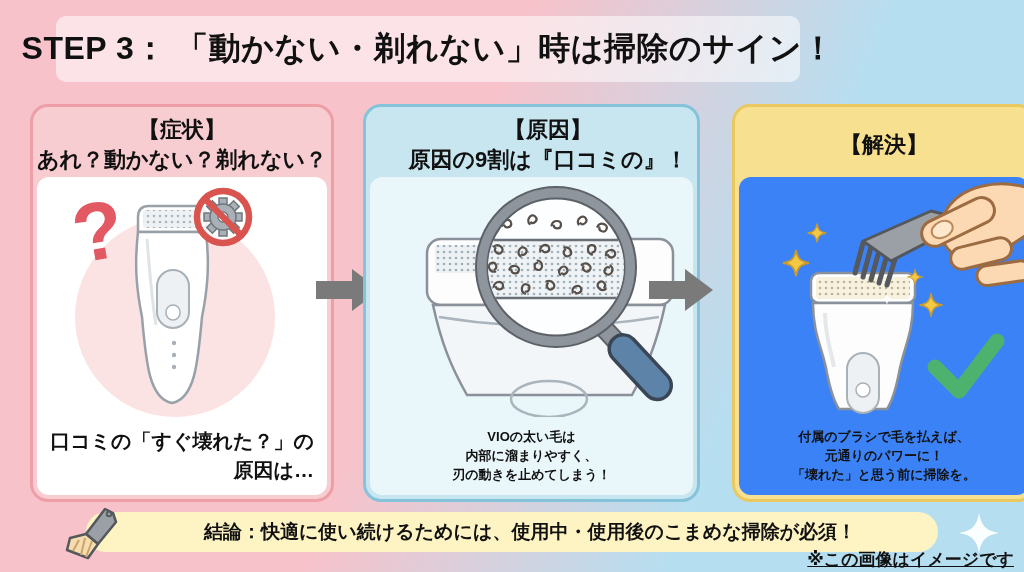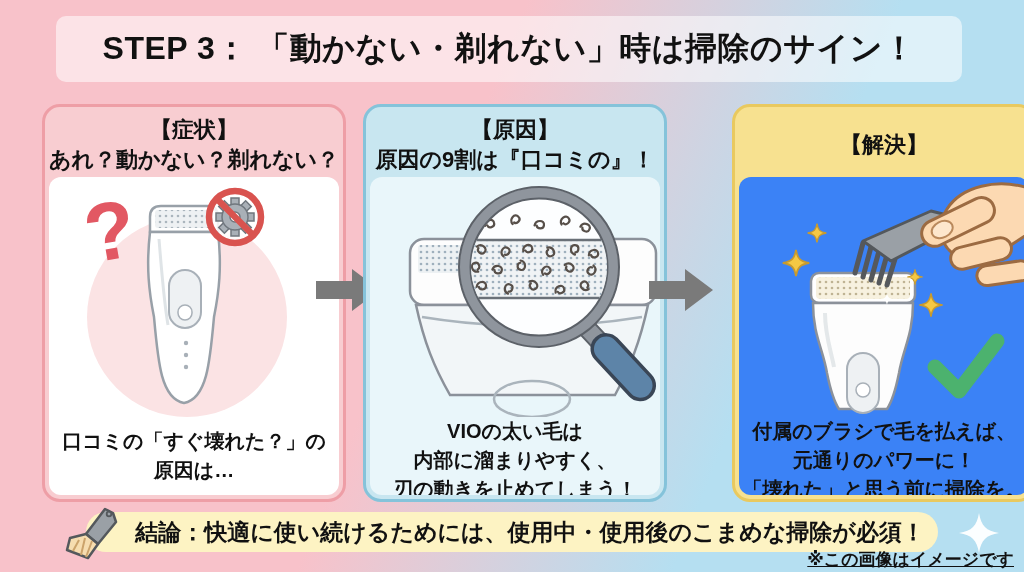--- a/index.html
+++ b/index.html
@@ -1,47 +1,47 @@
 <!DOCTYPE html>
 <html><head>
 <meta charset="utf-8">
 <style>
   html,body{margin:0;padding:0;}
   body{width:1024px;height:572px;font-family:"Liberation Sans","DejaVu Sans",sans-serif;}
   .page{position:relative;width:1024px;height:572px;overflow:hidden;
         background:linear-gradient(112deg,#f8c2ca 42%,#b5dff1 72%);}
   
-  .title-bar{position:absolute;left:56px;top:16px;width:906px;height:66px;
+  .title-bar{position:absolute;left:56px;top:16px;width:744px;height:66px;
              background:rgba(255,255,255,0.55);border-radius:10px;
              display:flex;align-items:center;justify-content:center;}
   .title-bar h1{margin:0;font-size:32px;font-weight:bold;color:#111;letter-spacing:.5px;white-space:nowrap;}
   
   .panel{position:absolute;top:104px;width:298px;height:392px;border-radius:18px;border:3px solid;}
-  .panel--symptom {left:42px; border-color:#ee9ea6;background:#f8cdd1;}
-  .panel--cause   {left:363px;border-color:#85c3da;background:#c8e6f0;}
+  .panel--symptom {left:30px; border-color:#ee9ea6;background:#f8cdd1;}
+  .panel--cause   {left:363px;border-color:#85c3da;background:#c8e6f0;padding-left:33px;}
   .panel--solution{left:732px;border-color:#e9c95f;background:#f7e190;}
   .panel-header{height:64px;display:flex;flex-direction:column;align-items:center;justify-content:center;
                 padding-top:6px;line-height:1.35;}
   .panel-tag,.panel-headline{font-weight:bold;color:#111;font-size:22px;white-space:nowrap;}
   .panel-body{position:absolute;left:4px;right:4px;top:70px;bottom:4px;border-radius:12px;
               display:flex;flex-direction:column;align-items:center;overflow:hidden;}
   .panel--symptom  .panel-body{background:#ffffff;}
   .panel--cause    .panel-body{background:#e9f6fa;}
   .panel--solution .panel-body{background:#3b82f6;}
   .panel-illu{flex:0 0 auto;display:block;}
   .panel-caption{margin:auto 0 10px 0;font-weight:bold;color:#111;text-align:center;
-                 white-space:pre-line;line-height:1.45;font-size:20px;}
-  .panel--symptom .panel-caption{font-size:20px;}
+                 white-space:pre-line;line-height:1.45;font-size:13px;}
+  .panel--symptom .panel-caption{font-size:20px;text-align:right;}
   
   .arrow{position:absolute;top:268px;width:66px;height:44px;}
   .arrow-1{left:316px;} .arrow-2{left:649px;}
   
   .conclusion{position:absolute;left:86px;top:512px;width:852px;height:40px;background:#fdf3c3;
               border-radius:20px;display:flex;align-items:center;justify-content:center;}
-  .conclusion-text{font-size:23px;font-weight:bold;color:#111;white-space:nowrap;padding-left:36px;}
+  .conclusion-text{font-size:19px;font-weight:bold;color:#111;white-space:nowrap;padding-left:36px;}
   .brush-badge{position:absolute;left:-28px;top:-12px;width:62px;height:62px;}
   .sparkle-white{position:absolute;left:956px;top:510px;width:46px;height:46px;}
   .note{position:absolute;right:10px;top:548px;font-size:17px;font-weight:bold;color:#111;text-decoration:underline;}
 </style>
 </head>
 <body>
 
 <div class="page">
 
   <div class="title-bar">

